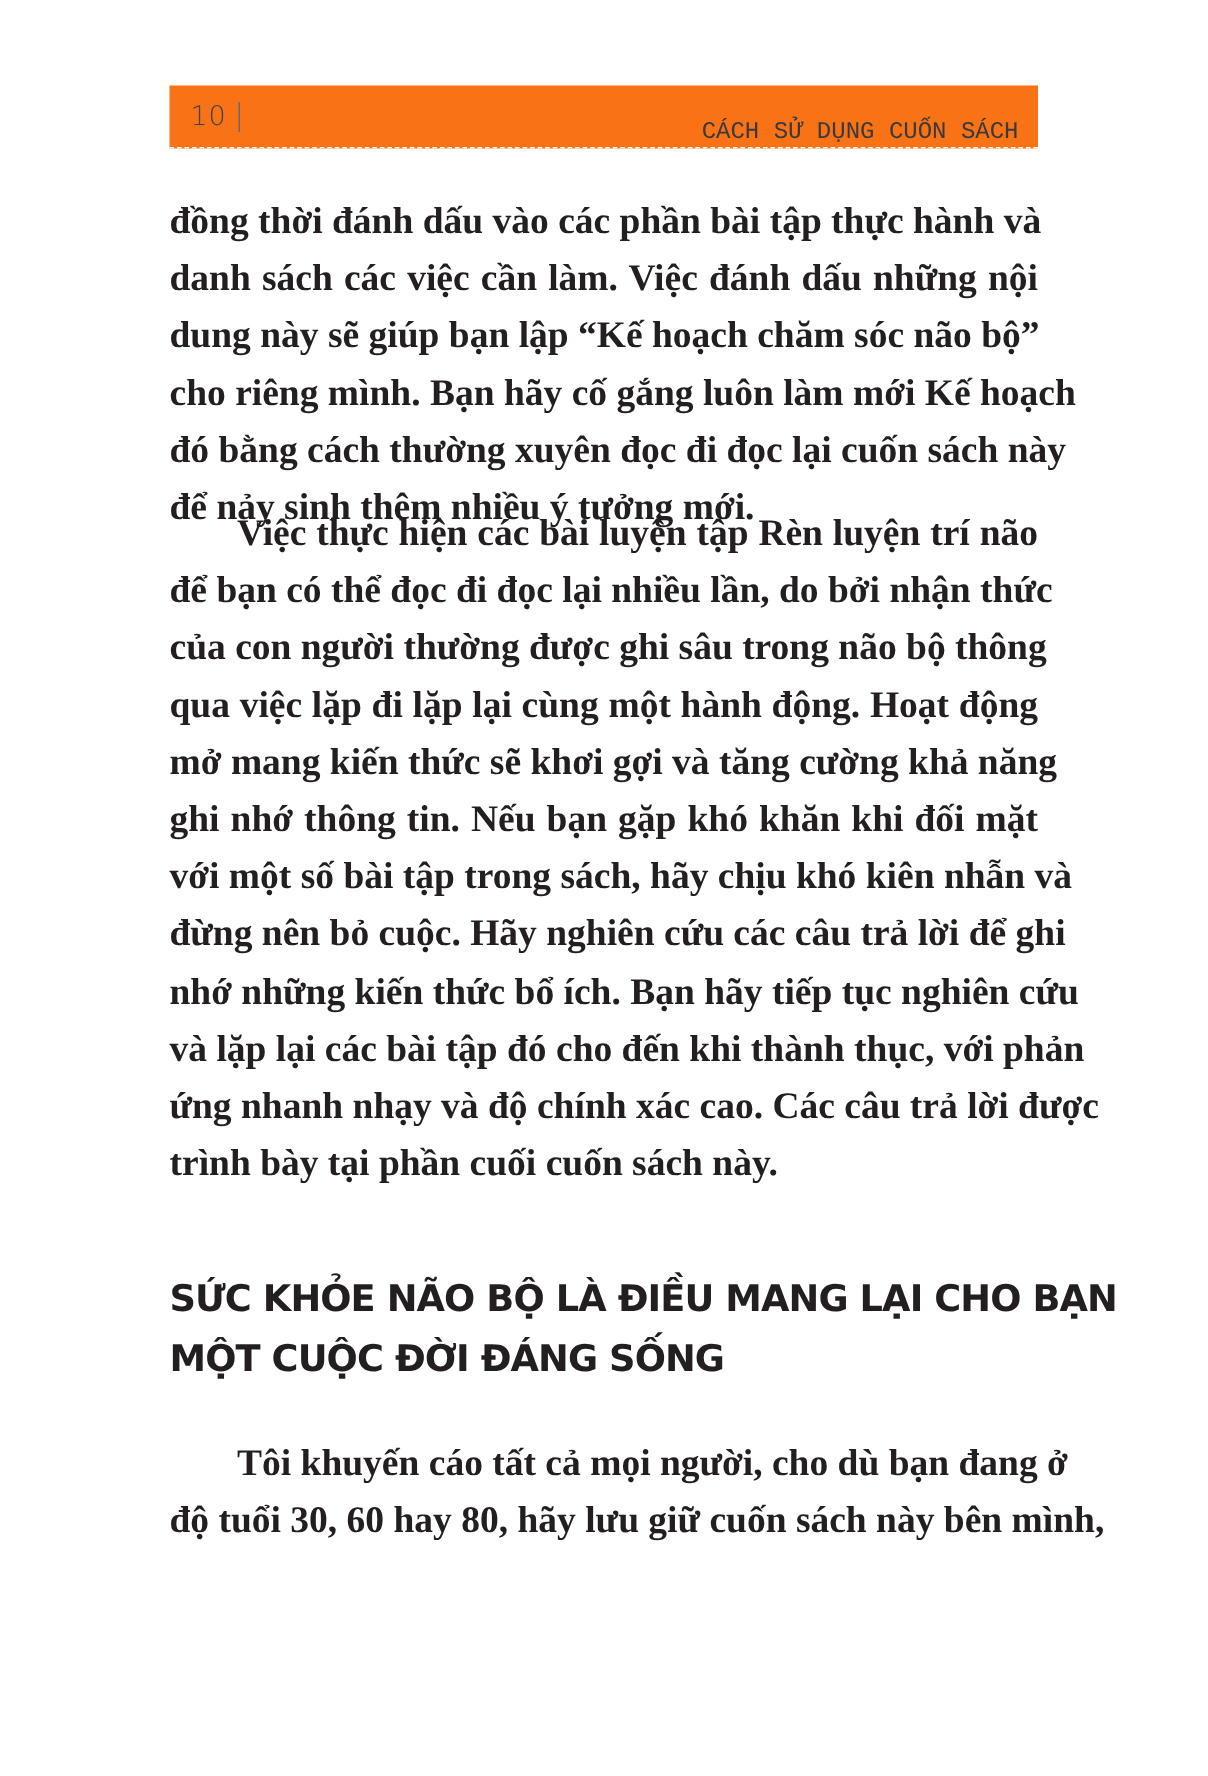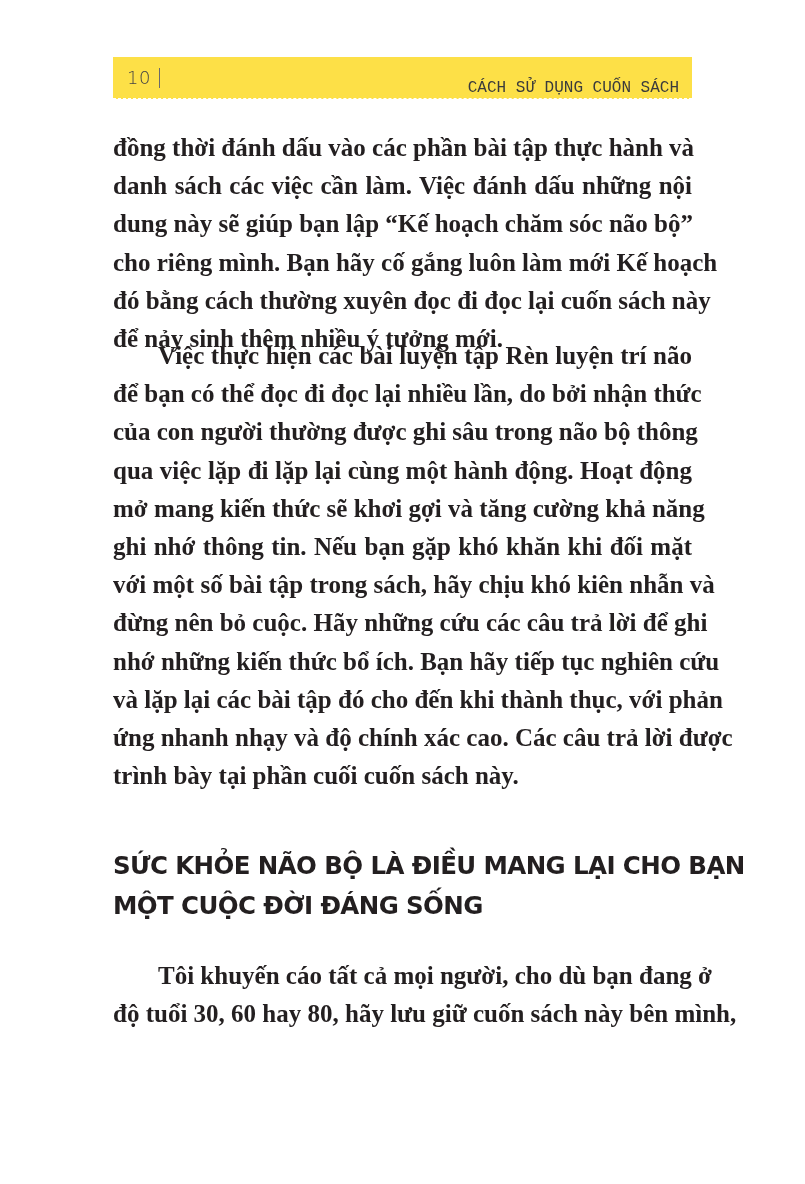--- a/index.html
+++ b/index.html
@@ -19,21 +19,21 @@
       left: 113px;
       top: 0;
       width: 579px;
     }
     .running-header {
       position: absolute;
       left: 0;
       top: 57px;
       width: 579px;
       height: 42px;
-      background: #fde047;
+      background: #f97316;
       border-bottom: 1px dashed #ffffff;
       box-sizing: border-box;
     }
     .page-number {
       position: absolute;
       left: 14px;
       top: 10px;
       font-family: "DejaVu Sans", sans-serif;
       font-size: 18px;
       font-weight: 300;
@@ -121,21 +121,21 @@
   </p>
 
   <p class="body-text" style="top:337px;">
     <span class="line indent">Việc thực hiện các bài luyện tập Rèn luyện trí não</span>
     <span class="line">để bạn có thể đọc đi đọc lại nhiều lần, do bởi nhận thức</span>
     <span class="line">của con người thường được ghi sâu trong não bộ thông</span>
     <span class="line">qua việc lặp đi lặp lại cùng một hành động. Hoạt động</span>
     <span class="line">mở mang kiến thức sẽ khơi gợi và tăng cường khả năng</span>
     <span class="line">ghi nhớ thông tin. Nếu bạn gặp khó khăn khi đối mặt</span>
     <span class="line">với một số bài tập trong sách, hãy chịu khó kiên nhẫn và</span>
-    <span class="line">đừng nên bỏ cuộc. Hãy những cứu các câu trả lời để ghi</span>
+    <span class="line">đừng nên bỏ cuộc. Hãy nghiên cứu các câu trả lời để ghi</span>
     <span class="line">nhớ những kiến thức bổ ích. Bạn hãy tiếp tục nghiên cứu</span>
     <span class="line">và lặp lại các bài tập đó cho đến khi thành thục, với phản</span>
     <span class="line">ứng nhanh nhạy và độ chính xác cao. Các câu trả lời được</span>
     <span class="line last">trình bày tại phần cuối cuốn sách này.</span>
   </p>
 
   <h2 class="section-heading">
     <span class="hline">SỨC KHỎE NÃO BỘ LÀ ĐIỀU MANG LẠI CHO BẠN</span>
     <span class="hline">MỘT CUỘC ĐỜI ĐÁNG SỐNG</span>
   </h2>

